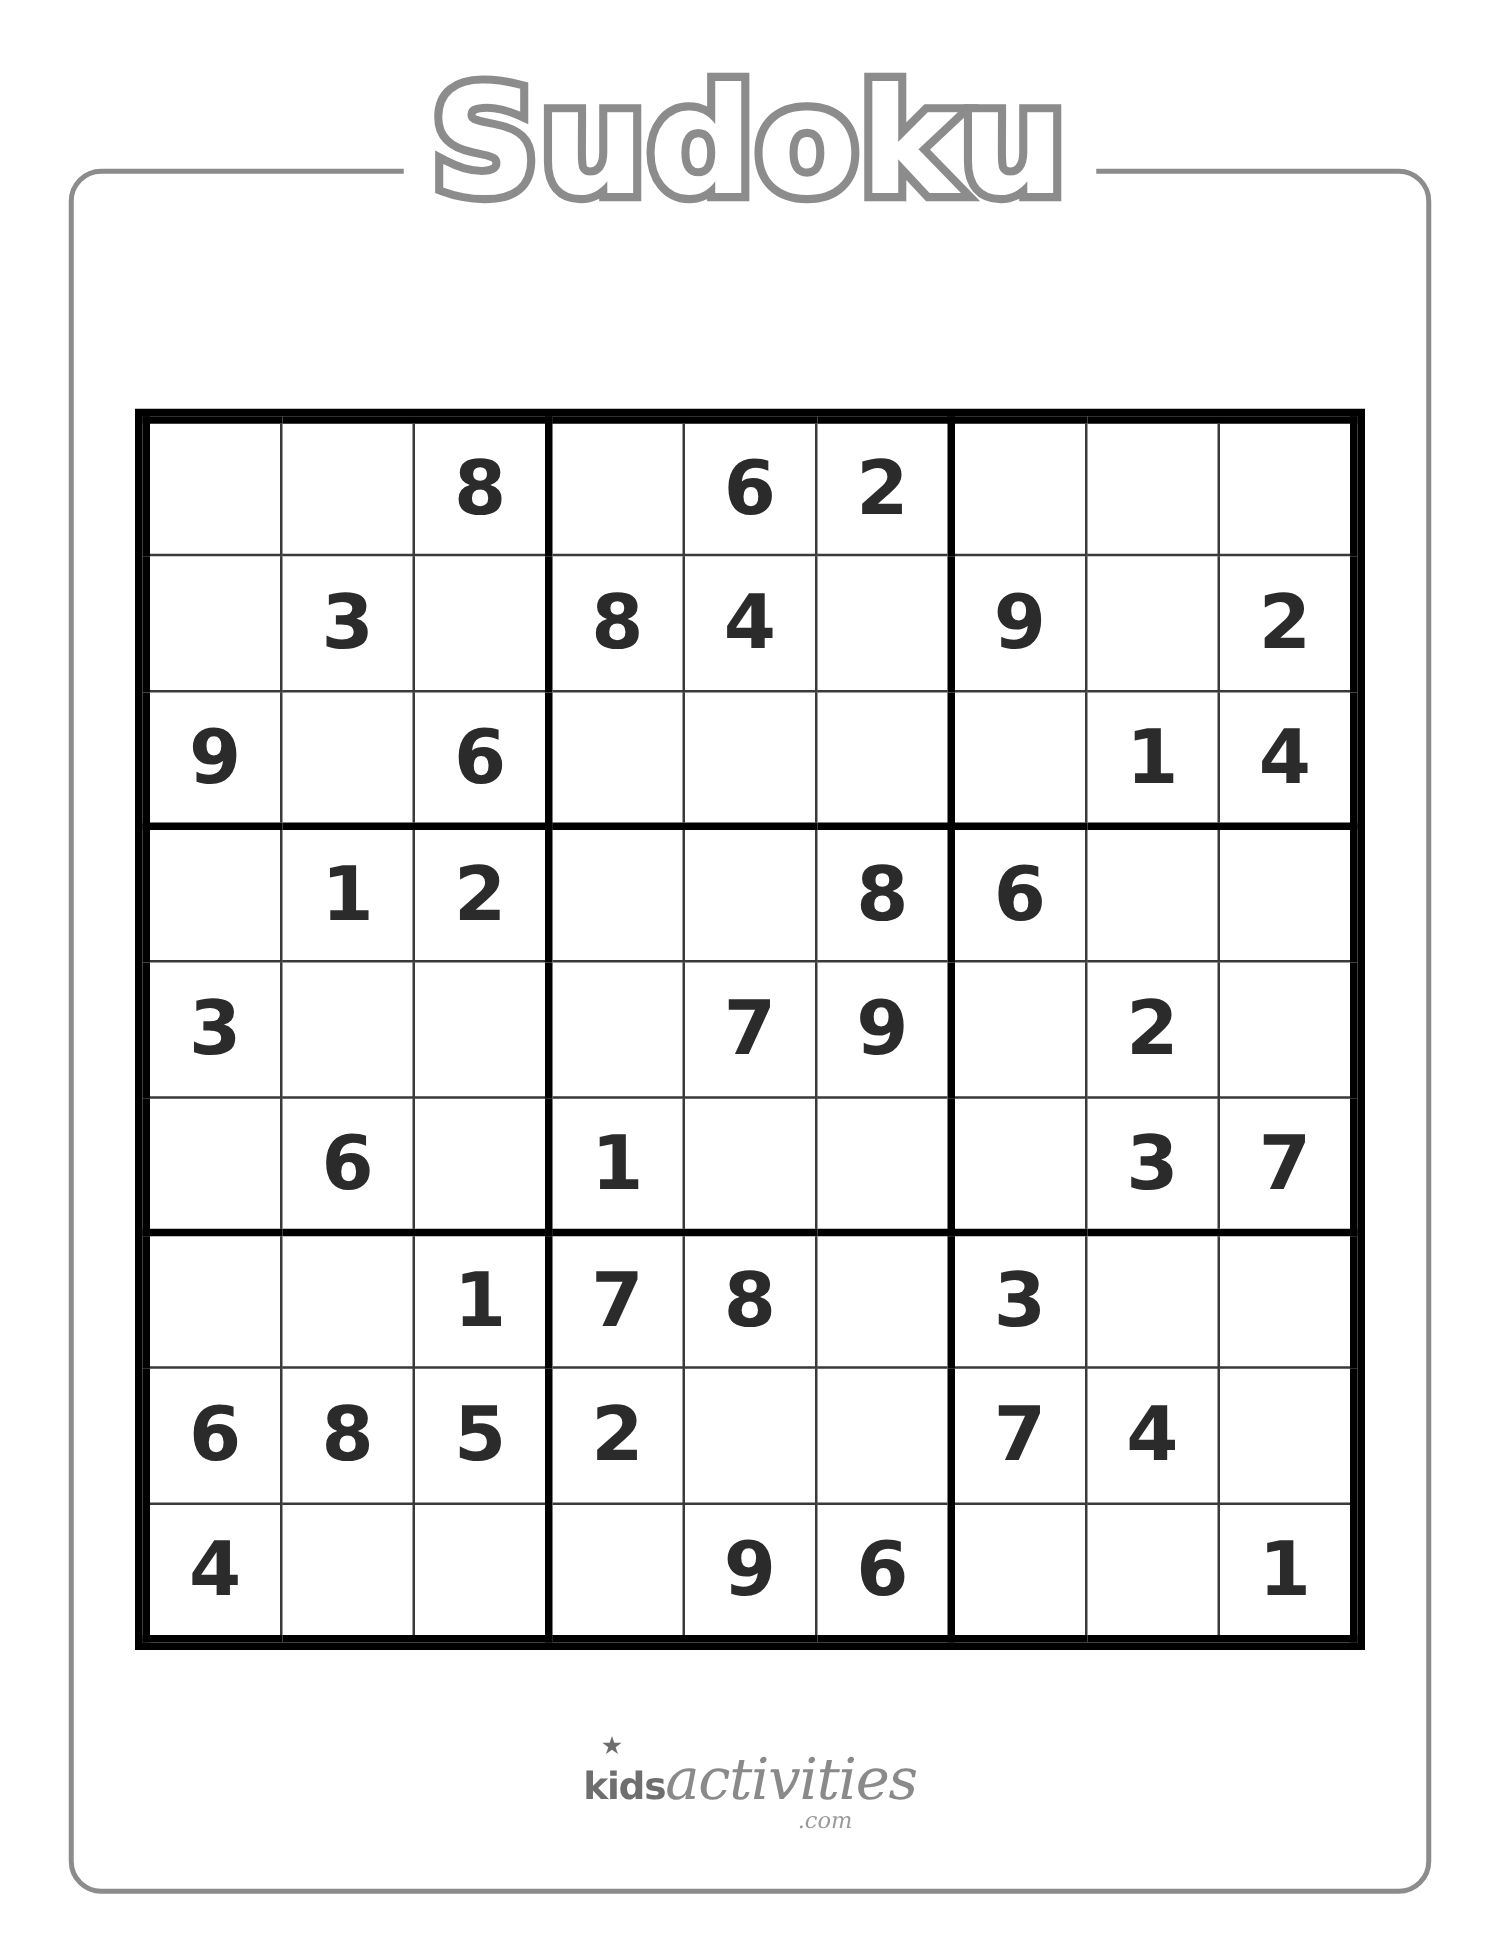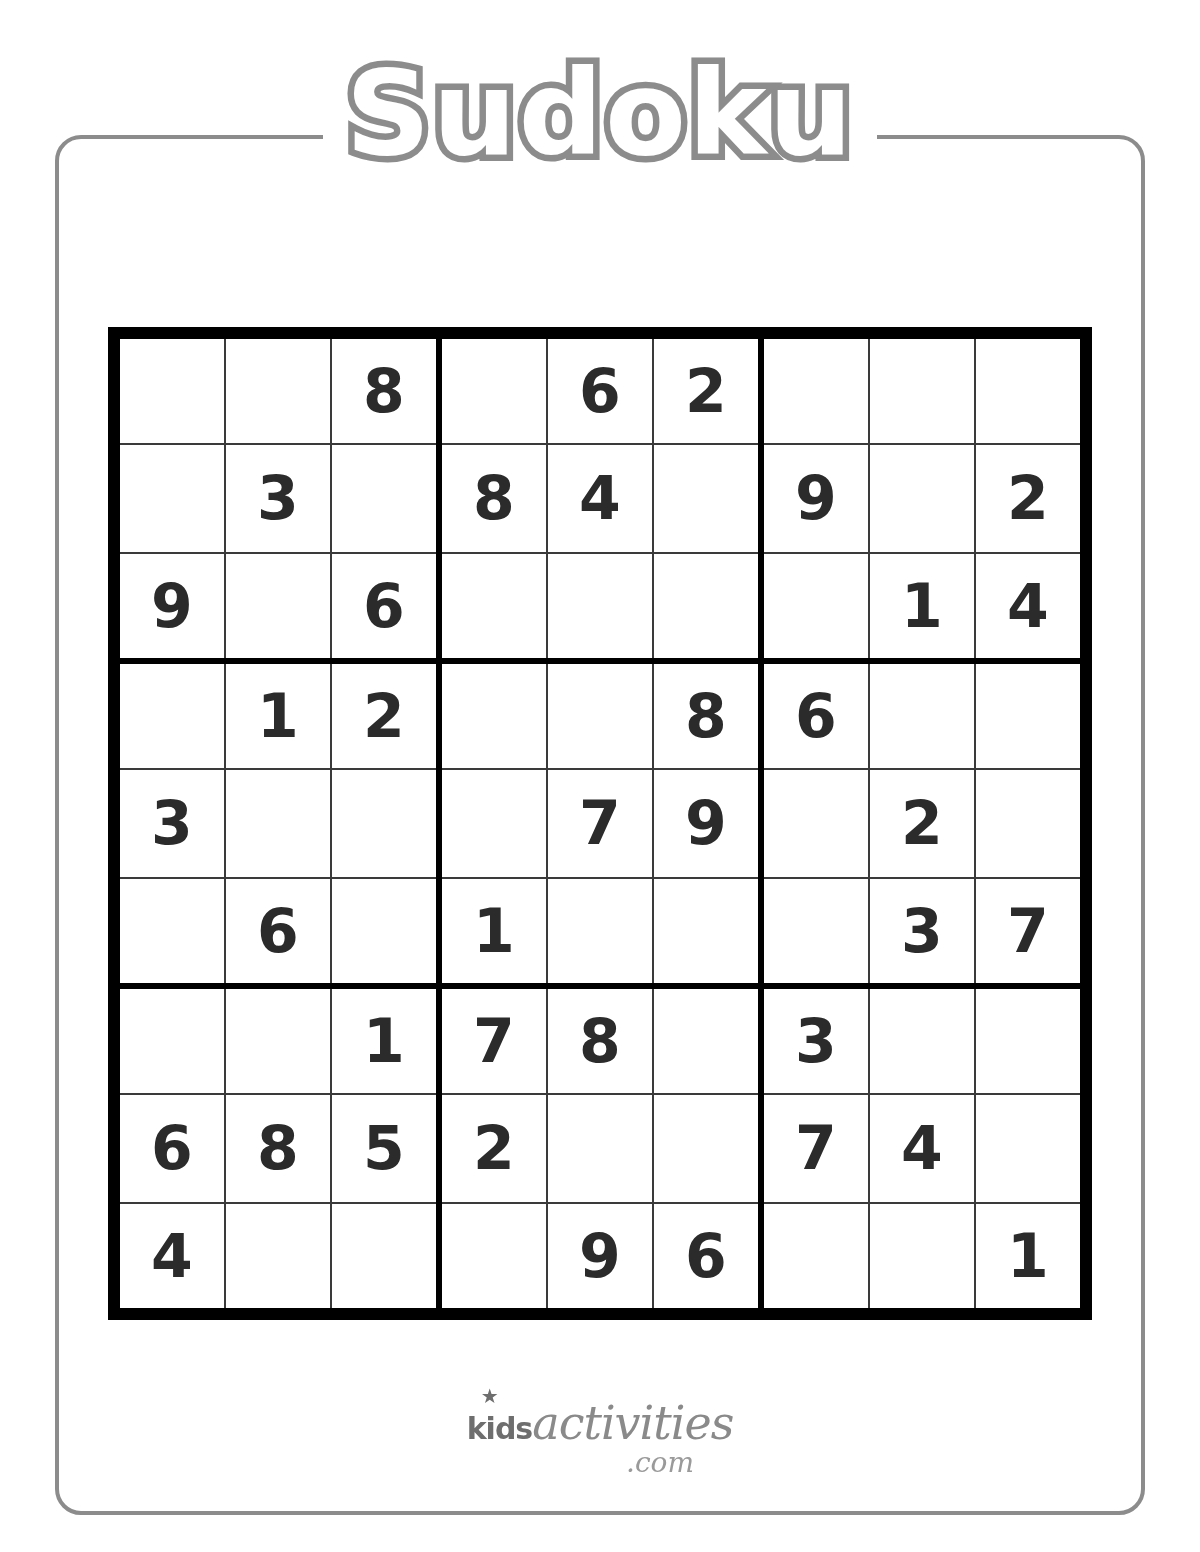--- a/index.html
+++ b/index.html
@@ -119,21 +119,21 @@
   }
   .logo-star {
     position: absolute;
     left: 14px;
     top: -12px;
     font-size: 20px;
     color: #6e6e6e;
   }
   .logo-dotcom {
     font-family: "DejaVu Serif", serif;
-    font-size: 28px;
+    font-size: 18px;
     font-style: italic;
     color: #9a9a9a;
     display: block;
     margin-top: -4px;
     text-align: center;
     padding-left: 120px;
   }
 </style>
 </head>
 <body>

